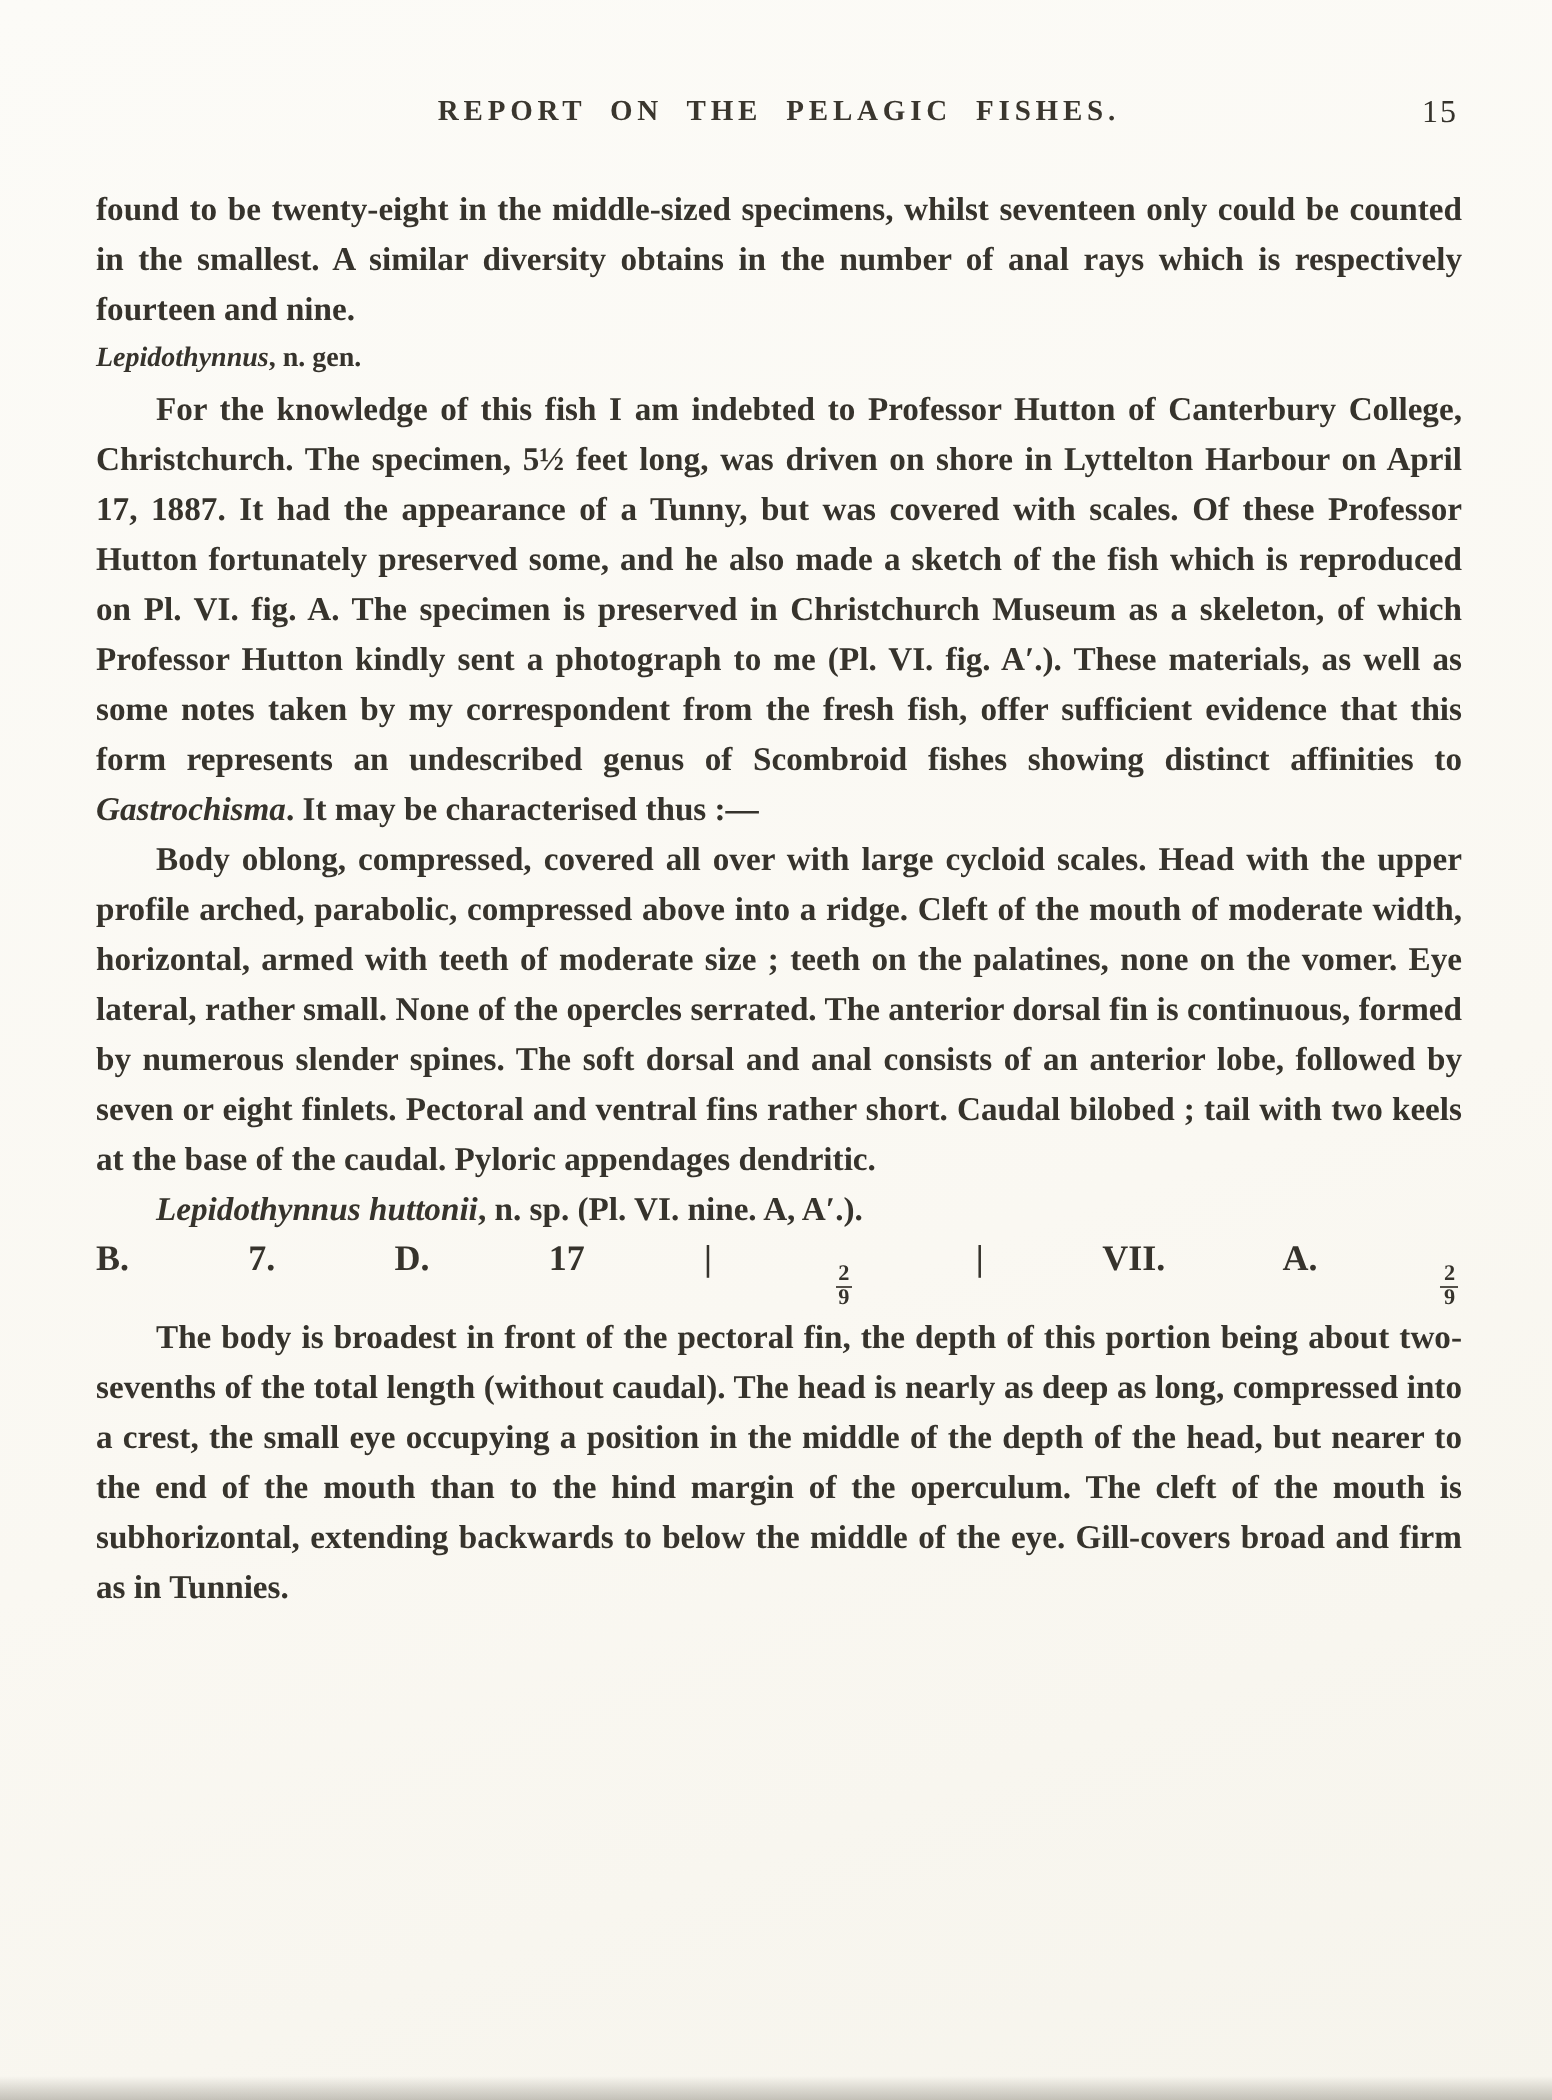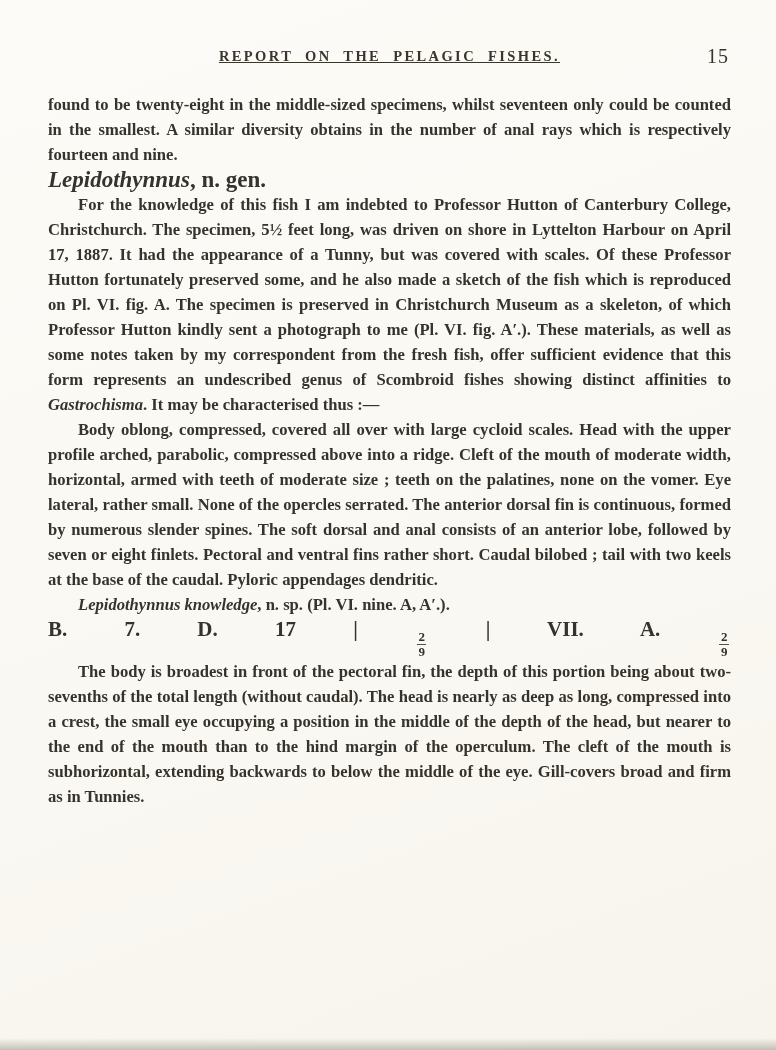--- a/index.html
+++ b/index.html
@@ -38,50 +38,49 @@
     height:22px;
     margin-bottom:26px;
   }
   .running-title{
     text-align:center;
     font-size:14.5px;
     font-weight:bold;
     letter-spacing:2.4px;
     word-spacing:6px;
     color:#3a362e;
-    text-decoration:underline;
   }
   .page-number{
     position:absolute;
     right:2px;
     top:0;
-    font-size:20px;
+    font-size:16px;
     letter-spacing:1px;
   }
   .content p{
     margin:0;
     text-align:justify;
     font-weight:bold;
   }
   .it{font-style:italic;}
   p.indent{text-indent:30px;}
   .genus-heading{
     text-align:center;
     font-weight:normal;
-    font-size:23px;
+    font-size:14px;
     margin:34px 0 28px;
   }
   .species-heading{
     margin:34px 0 0;
     text-indent:30px;
     text-align:left !important;
   }
   .formula{
     margin:26px 0 22px;
-    font-size:21px;
+    font-size:18px;
     text-align:justify;
     text-align-last:justify;
     white-space:normal;
   }
   .frac{
     display:inline-flex;
     flex-direction:column;
     align-items:center;
     vertical-align:-0.42em;
     line-height:1.05;
@@ -107,21 +106,21 @@
   <div class="content">
 
     <p><span>found to be twenty-eight in the middle-sized specimens, whilst seventeen only could be counted in the smallest.  A similar diversity obtains in the number of anal rays which is respectively fourteen and nine.</span></p>
 
     <p class="genus-heading"><span class="it">Lepidothynnus</span><span>, n. gen.</span></p>
 
     <p class="indent"><span>For the knowledge of this fish I am indebted to Professor Hutton of Canterbury College, Christchurch.  The specimen, 5½ feet long, was driven on shore in Lyttelton Harbour on April 17, 1887.  It had the appearance of a Tunny, but was covered with scales.  Of these Professor Hutton fortunately preserved some, and he also made a sketch of the fish which is reproduced on Pl. VI. fig. A.  The specimen is preserved in Christchurch Museum as a skeleton, of which Professor Hutton kindly sent a photograph to me (Pl. VI. fig. A′.).  These materials, as well as some notes taken by my correspondent from the fresh fish, offer sufficient evidence that this form represents an undescribed genus of Scombroid fishes showing distinct affinities to </span><span class="it">Gastrochisma</span><span>.  It may be characterised thus :—</span></p>
 
     <p class="indent"><span>Body oblong, compressed, covered all over with large cycloid scales.  Head with the upper profile arched, parabolic, compressed above into a ridge.  Cleft of the mouth of moderate width, horizontal, armed with teeth of moderate size ; teeth on the palatines, none on the vomer.  Eye lateral, rather small.  None of the opercles serrated.  The anterior dorsal fin is continuous, formed by numerous slender spines.  The soft dorsal and anal consists of an anterior lobe, followed by seven or eight finlets.  Pectoral and ventral fins rather short.  Caudal bilobed ; tail with two keels at the base of the caudal.  Pyloric appendages dendritic.</span></p>
 
-    <p class="species-heading"><span class="it">Lepidothynnus knowledge</span><span>, n. sp. (Pl. VI. nine. A, A′.).</span></p>
+    <p class="species-heading"><span class="it">Lepidothynnus huttonii</span><span>, n. sp. (Pl. VI. nine. A, A′.).</span></p>
 
     <p class="formula"><span>B. 7.  D. 17 | </span><span class="frac">
           <span class="num">2</span>
           <span class="den">9</span>
         </span><span> | VII.  A. </span><span class="frac">
           <span class="num">2</span>
           <span class="den">9</span>
         </span></p>
 
     <p class="indent"><span>The body is broadest in front of the pectoral fin, the depth of this portion being about two-sevenths of the total length (without caudal).  The head is nearly as deep as long, compressed into a crest, the small eye occupying a position in the middle of the depth of the head, but nearer to the end of the mouth than to the hind margin of the operculum.  The cleft of the mouth is subhorizontal, extending backwards to below the middle of the eye.  Gill-covers broad and firm as in Tunnies.</span></p>

